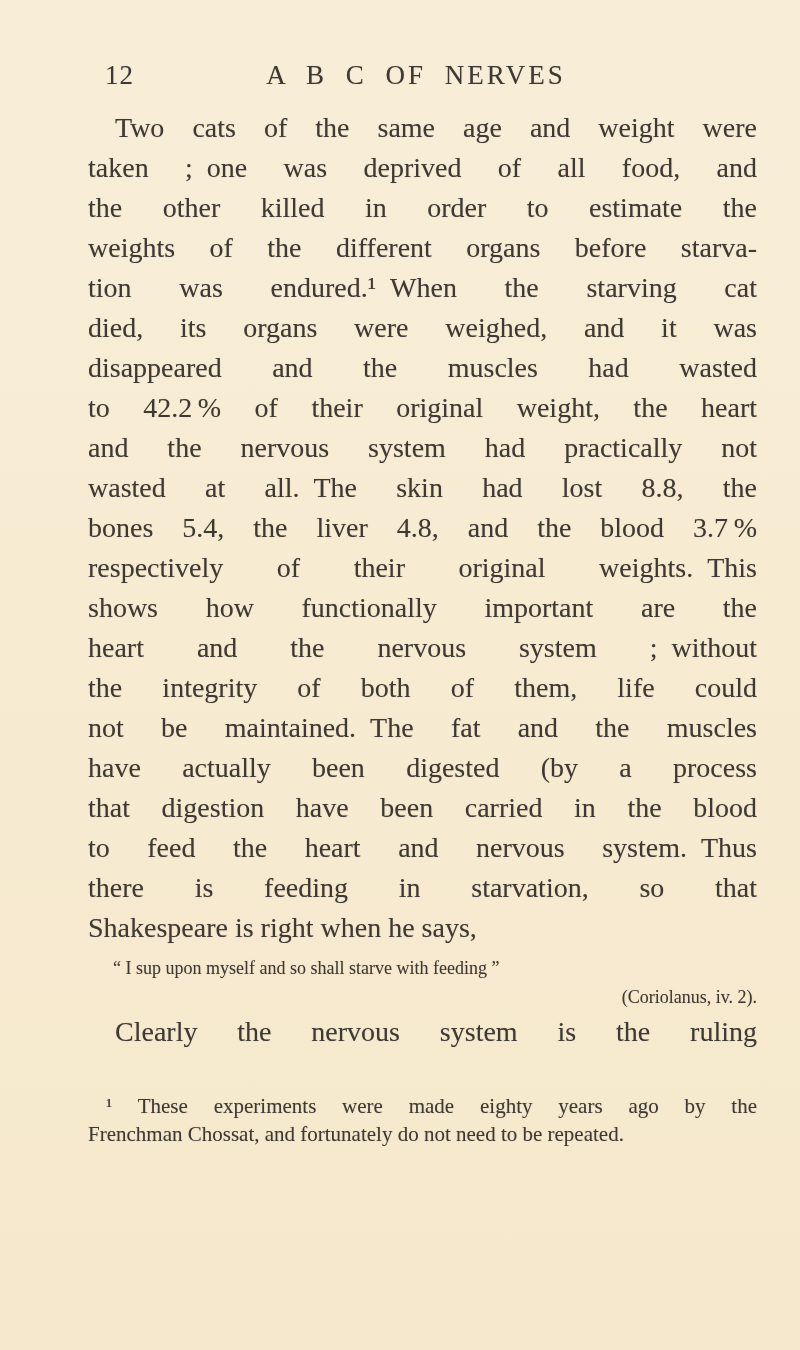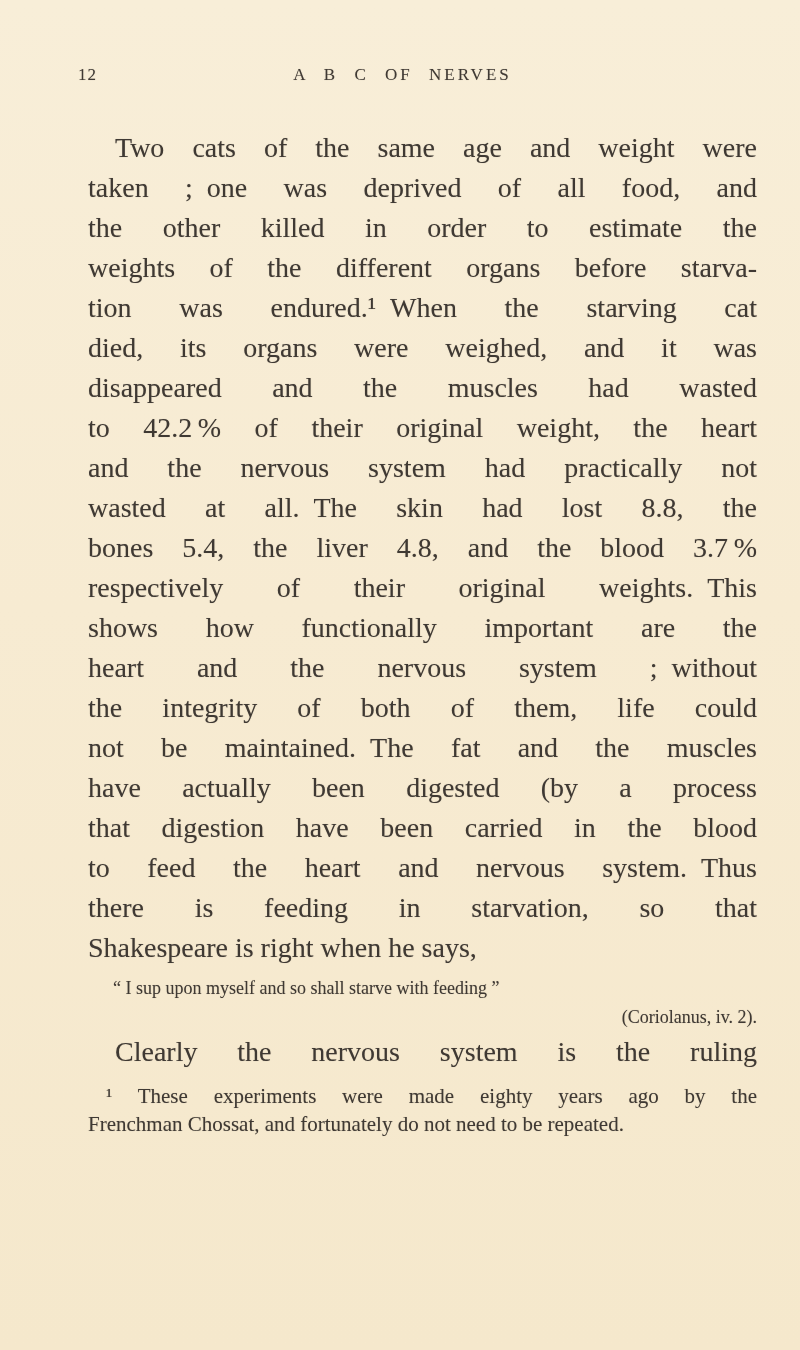--- a/index.html
+++ b/index.html
@@ -10,42 +10,42 @@
     background-color: #f7ebd2;
     background-image: linear-gradient(180deg, #f8eed8 0%, #f7ebd2 45%, #f5e8cc 100%);
     color: #3f3933;
     font-family: "Liberation Serif", "DejaVu Serif", serif;
     overflow: hidden;
     text-shadow: 0 0 1px rgba(63,57,51,0.28);
   }
   .running-head {
     position: absolute;
     top: 58px;
-    left: 76px;
+    left: 103px;
     right: 43px;
     height: 34px;
-    font-size: 17px;
+    font-size: 27px;
     line-height: 34px;
   }
   .pagenum {
     position: absolute;
     left: 2px;
     top: 0;
     letter-spacing: 1px;
   }
   .running-title {
     display: block;
     text-align: center;
     letter-spacing: 3px;
     word-spacing: 9px;
     transform: translateX(-14px);
   }
   .text-block {
     position: absolute;
-    top: 128px;
+    top: 108px;
     left: 88px;
     right: 43px;
     font-size: 28px;
     line-height: 40px;
   }
   .line {
     text-align: justify;
     text-align-last: justify;
   }
   .line.indent { text-indent: 27px; }
@@ -56,21 +56,21 @@
   .quote {
     margin-top: 6px;
     font-size: 18px;
     line-height: 29px;
   }
   .quote-line { padding-left: 25px; }
   .quote-attr { text-align: right; }
   .italic { }
   .para2 { }
   .footnote {
-    margin-top: 10px;
+    margin-top: 40px;
     font-size: 21px;
     line-height: 28px;
   }
   .fn-line.fn-first {
     text-indent: 18px;
     text-align: justify;
     text-align-last: justify;
   }
   .fn-line.fn-last {
     text-align: center;

